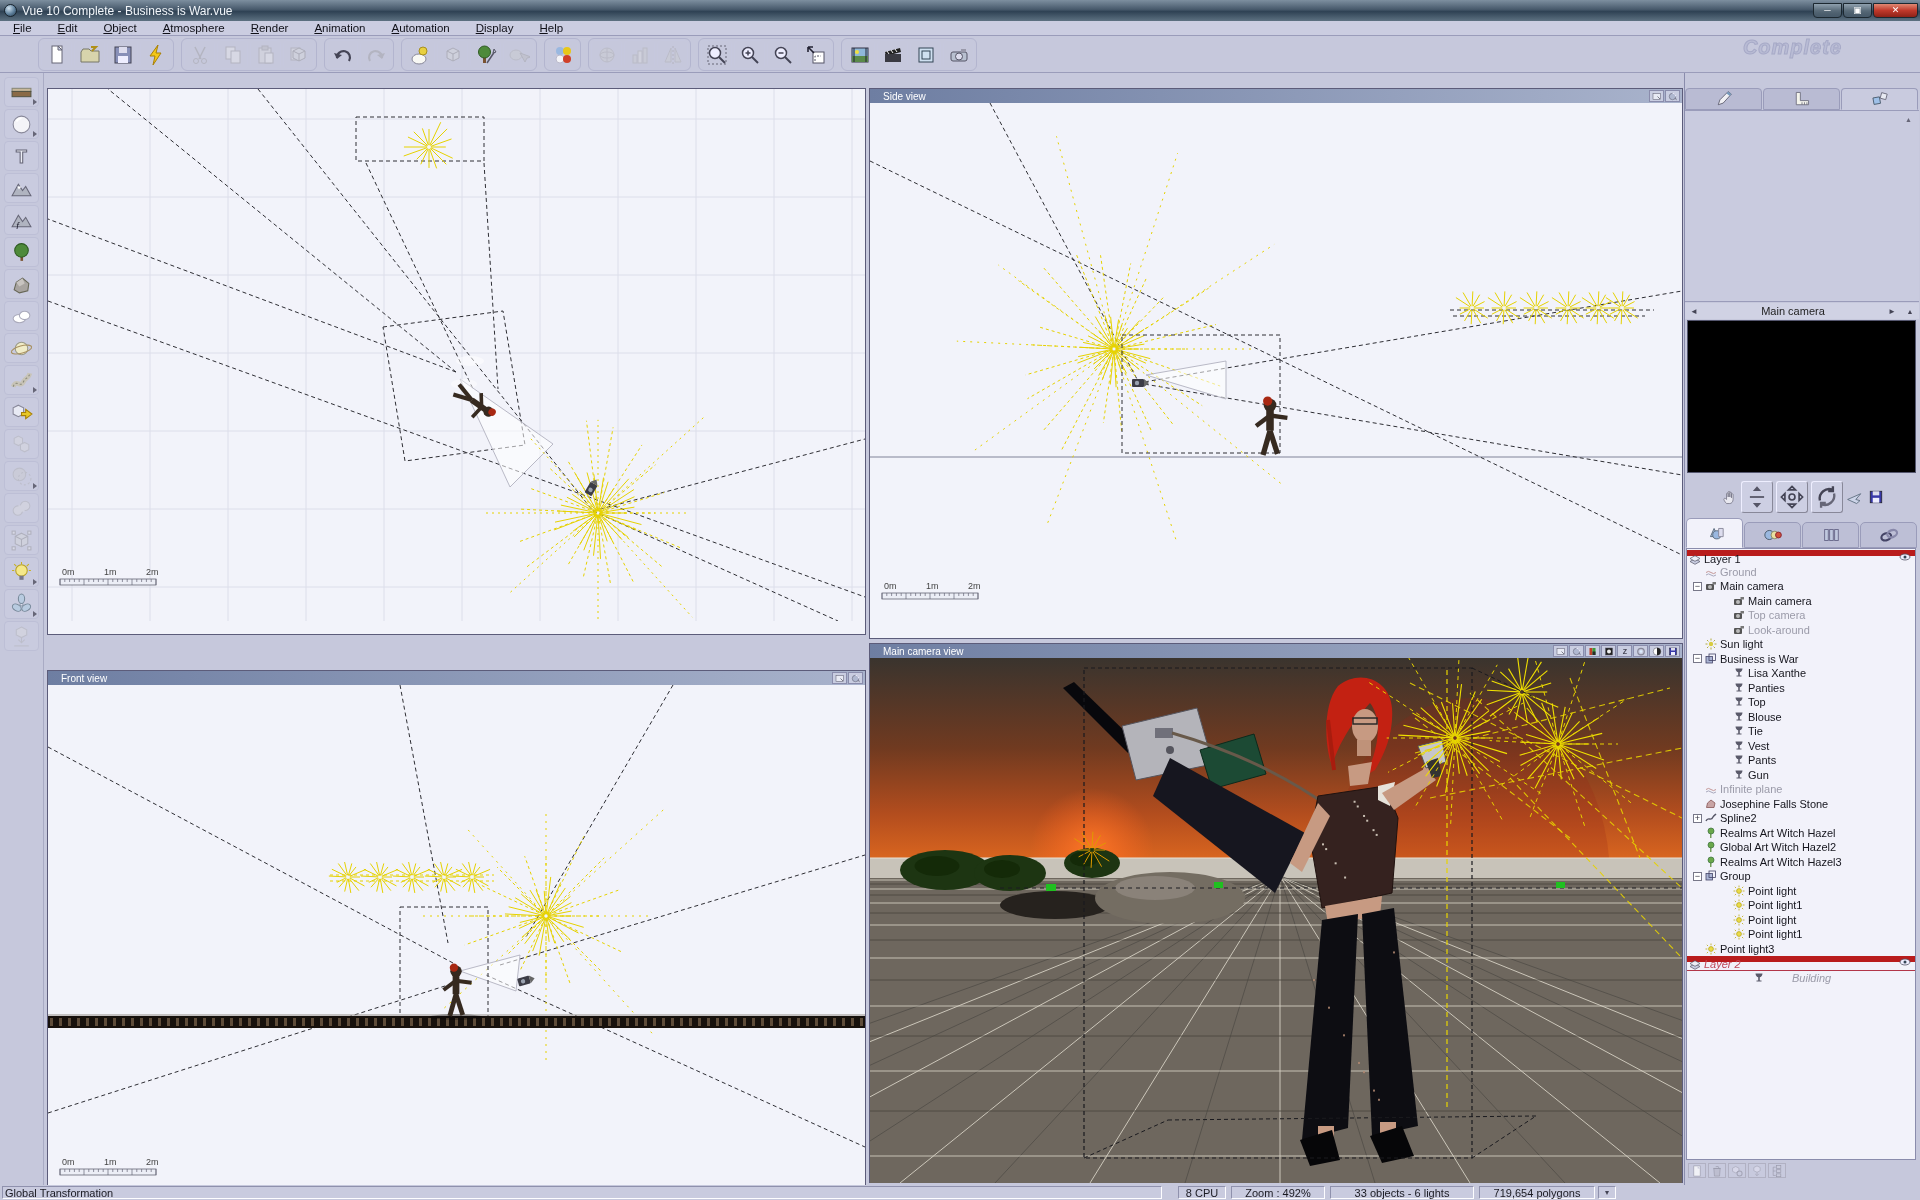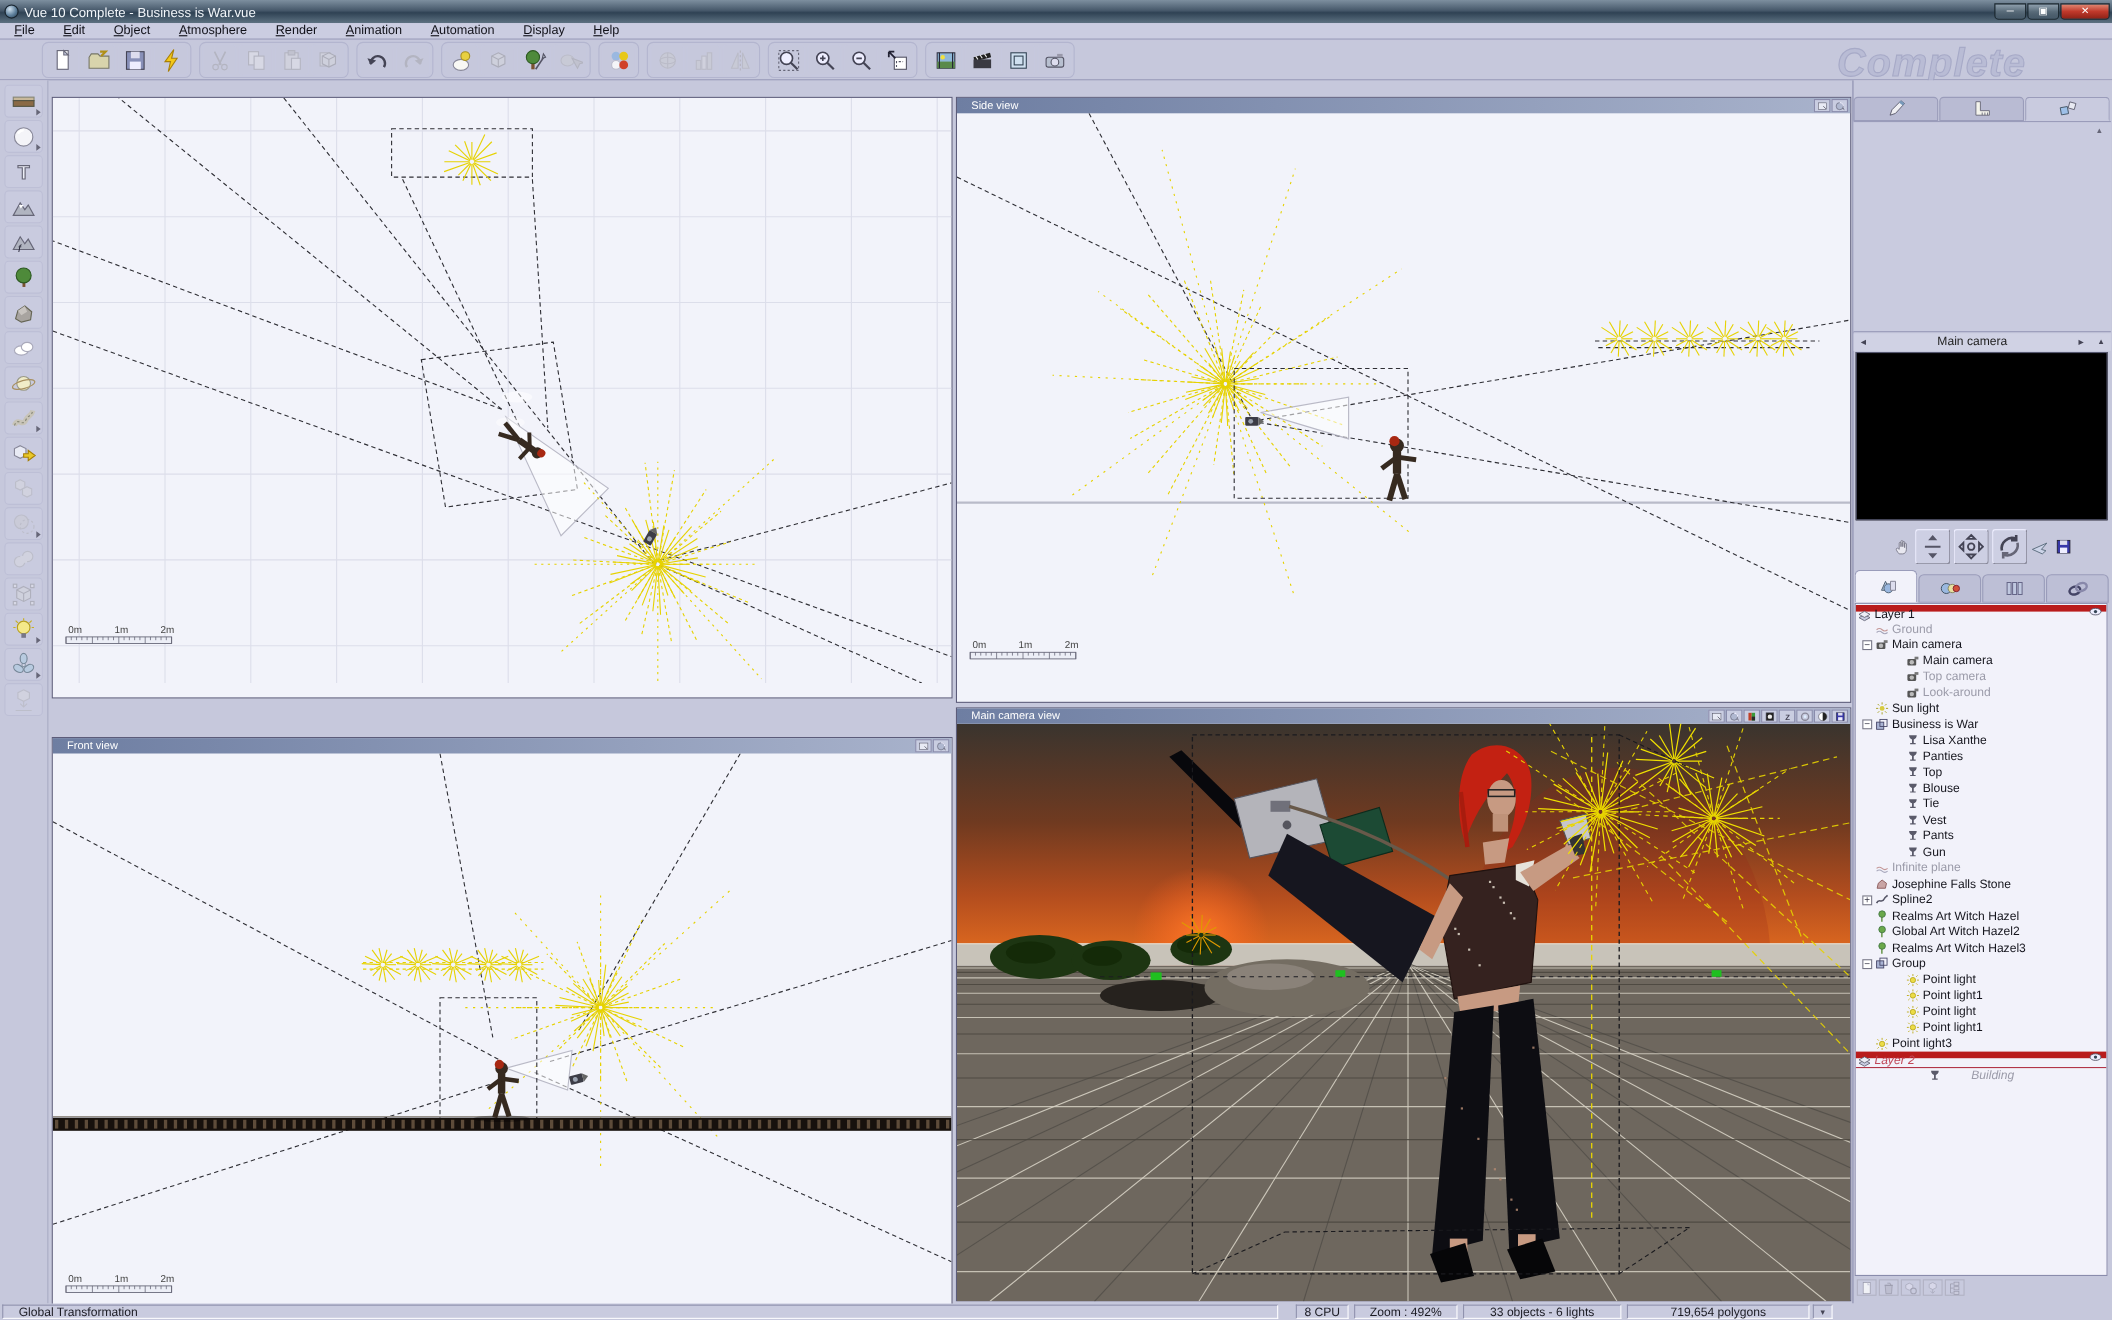--- a/index.html
+++ b/index.html
@@ -19,21 +19,21 @@
   .menubar{position:absolute;left:0;top:21px;width:1920px;height:15px;background:#cbcde1;
     border-bottom:1px solid #9a9cba;display:flex;align-items:center;font-size:11.5px;color:#101018;}
   .menu-item{padding:0 13px;height:15px;line-height:15px;}
   .menu-item u{text-decoration:underline;}
   .toolbar{position:absolute;left:0;top:37px;width:1920px;height:36px;background:#c6c8dc;
     border-bottom:1px solid #9a9cba;display:flex;align-items:center;padding-left:38px;}
   .tb-group{display:flex;border:1px solid #b3b5cf;border-radius:6px;padding:1px;margin-right:7px;}
   .tb-btn{width:31px;height:29px;border:1px solid #c6c8de;border-radius:4px;display:flex;
     align-items:center;justify-content:center;margin:0 1px;}
   .tb-btn.disabled svg{opacity:.42;filter:grayscale(.9);}
-  .watermark{position:absolute;right:78px;top:36px;font-size:36px;font-style:italic;font-weight:bold;
+  .watermark{position:absolute;right:78px;top:36px;font-size:20px;font-style:italic;font-weight:bold;
     color:#b7bad4;-webkit-text-stroke:1px #a2a5c4;letter-spacing:1px;opacity:.85;}
   
   .leftbar{position:absolute;left:0;top:73px;width:44px;height:1112px;background:#c6c8dc;
     border-right:1px solid #a9abc4;display:flex;flex-direction:column;align-items:center;padding-top:4px;}
   .lt-btn{width:35px;height:30px;border:1px solid #bdbfd6;border-radius:4px;display:flex;
     align-items:center;justify-content:center;margin-bottom:2px;position:relative;background:#c9cbdf;}
   .lt-btn.disabled svg{opacity:.4;filter:grayscale(.9);}
   .lt-btn .fly{position:absolute;right:1px;bottom:1px;width:0;height:0;
     border-left:4px solid #667;border-top:3px solid transparent;border-bottom:3px solid transparent;}
   
@@ -83,25 +83,25 @@
   .teye{margin-left:auto;margin-right:4px;}
   .tbot{position:absolute;left:1686px;top:1161px;width:230px;height:19px;display:flex;
     align-items:center;gap:2px;padding-left:2px;}
   .tbot-btn{width:18px;height:15px;border:1px solid #aab;display:flex;align-items:center;
     justify-content:center;background:#c9cbdf;opacity:.75;}
   
   .status{position:absolute;left:0;top:1185px;width:1920px;height:15px;background:#c6c8dc;
     display:flex;align-items:center;font-size:11px;color:#1a1a22;}
   .seg{border:1px solid;border-color:#8f91ad #fdfdff #fdfdff #8f91ad;background:#c9cbdf;height:13px;
     display:flex;align-items:center;justify-content:center;}
-  .seg.left{width:1160px;justify-content:flex-start;padding-left:14px;margin-left:2px;}
+  .seg.left{width:1160px;justify-content:flex-start;padding-left:2px;margin-left:2px;}
   .seg.s1{width:48px;margin-left:16px;}
   .seg.s2{width:94px;margin-left:5px;}
   .seg.s3{width:144px;margin-left:5px;}
-  .seg.s4{width:166px;margin-left:5px;}
+  .seg.s4{width:116px;margin-left:5px;}
   .seg.drop{width:18px;margin-left:3px;font-size:8px;color:#445;}
 </style>
 </head>
 <body>
 
 <div class="titlebar">
   <div class="appicon"></div>
   <span>Vue 10 Complete - Business is War.vue</span>
   <div class="wbtns">
     <div class="wbtn">─</div>

